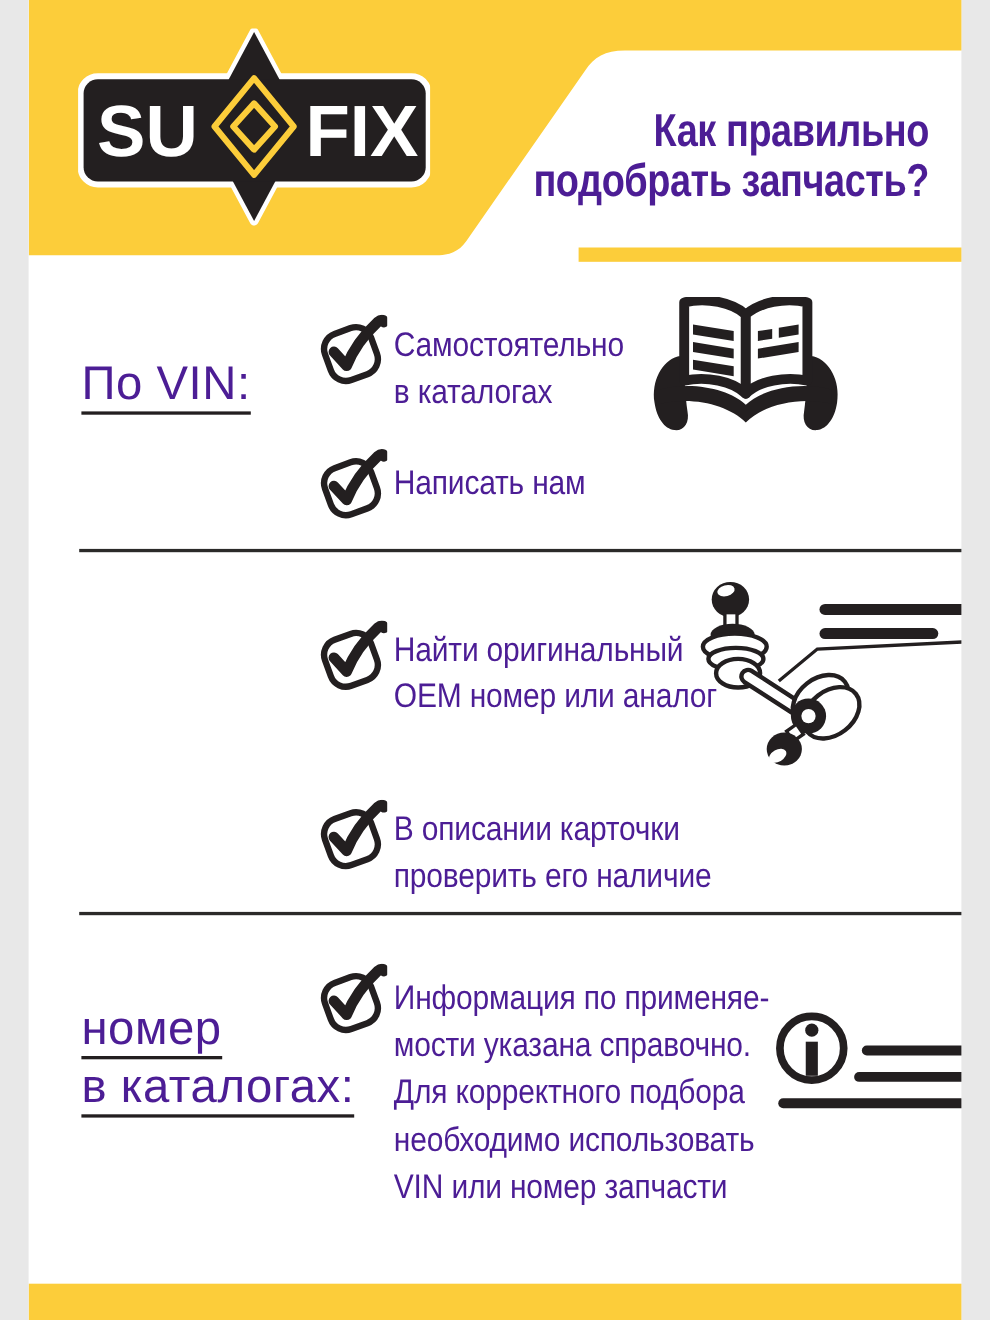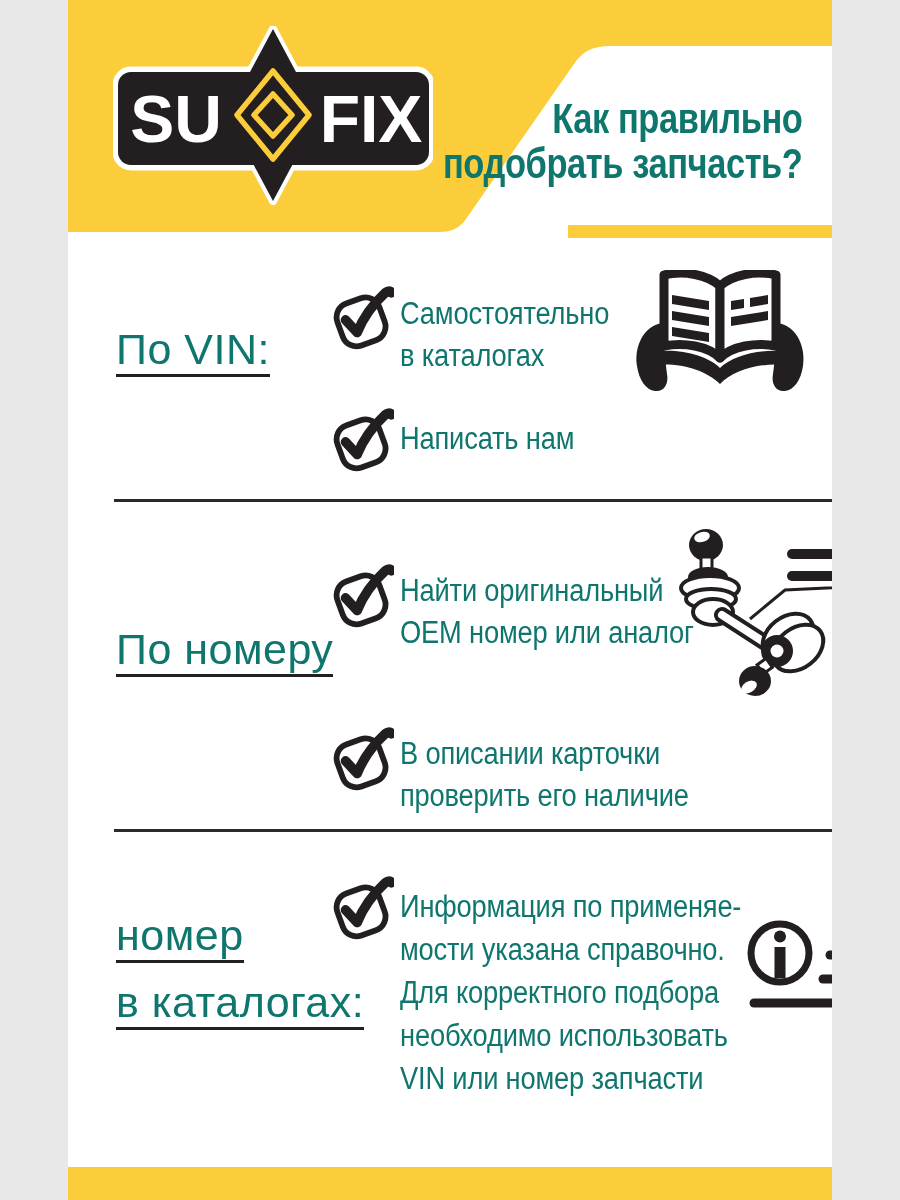--- a/index.html
+++ b/index.html
@@ -1,33 +1,33 @@
 <!DOCTYPE html>
 <html><head>
 <meta charset="utf-8">
 <style>
   html,body{margin:0;padding:0;background:#e8e8e8;}
   .page{
-    position:relative;width:764px;height:1200px;background:#fff;overflow:hidden;
-    font-family:"Liberation Sans","DejaVu Sans",sans-serif;color:#0f766e;
+    position:relative;width:848px;height:1200px;background:#fff;overflow:hidden;
+    font-family:"Liberation Sans","DejaVu Sans",sans-serif;color:#4c1d95;
     margin:0 auto;
   }
   .abs{position:absolute;}
   
   #header-svg{left:0;top:0;}
   .title{
     right:30px;top:96px;text-align:right;font-size:42px;font-weight:700;
     line-height:45px;transform:scaleX(.82);transform-origin:right top;
     letter-spacing:-0.5px;white-space:nowrap;
   }
   .title-bar{left:500px;top:225px;width:396px;height:13px;}
   .bottom-band{left:0;top:1167px;width:900px;height:33px;}
   
   .sec-label{font-size:43px;line-height:44px;letter-spacing:.5px;white-space:nowrap;}
-  .sec-label span{display:table;padding-bottom:3px;border-bottom:3px solid #231f20;margin-bottom:17px;}
+  .sec-label span{display:table;padding-bottom:3px;border-bottom:3px solid #231f20;margin-bottom:3px;}
   #label-vin{left:48px;top:327px;}
   #label-num{left:48px;top:627px;}
   #label-app{left:48px;top:913px;}
   
   .item-text{
     font-size:31px;line-height:42px;transform:scaleX(.88);transform-origin:left top;
     white-space:nowrap;letter-spacing:-0.2px;
   }
   .item-text.tight{line-height:43px;}
   #t-s1i1{left:332px;top:293px;}
@@ -109,21 +109,20 @@
     <path d="M48,57 L85,63 L85,72 L48,66 Z" fill="#231f20"></path>
     <path d="M107,31 L120,29 L120,38 L107,40 Z" fill="#231f20"></path>
     <path d="M126,28 L144,25 L144,34 L126,37 Z" fill="#231f20"></path>
     <path d="M107,47 L144,41 L144,50 L107,56 Z" fill="#231f20"></path>
     <path d="M18,84 C48,76 82,84 96,98 C110,84 144,76 174,84 L174,97 C144,90 112,98 96,114 C80,98 48,90 18,97 Z" fill="#231f20"></path>
   </svg>
 
   <div class="abs divider" id="div1"></div>
 
   <div class="abs sec-label" id="label-num">
-    <span>По номеру</span>
   </div>
 
   <svg class="abs chk" id="c-s2i1" viewBox="0 0 64 64">
     <rect x="7" y="13" width="46" height="46" rx="15" fill="none" stroke="#231f20" stroke-width="6" transform="rotate(-20 30 36)"></rect>
     <path d="M14,34 L26,47 C32,32 42,18 55,6 C58,3.5 60.5,3.5 61,6" fill="none" stroke="#231f20" stroke-width="10" stroke-linecap="round" stroke-linejoin="round"></path>
   </svg>
   <div class="abs item-text" id="t-s2i1">
     <div>Найти оригинальный</div>
     <div>OEM номер или аналог</div>
   </div>

